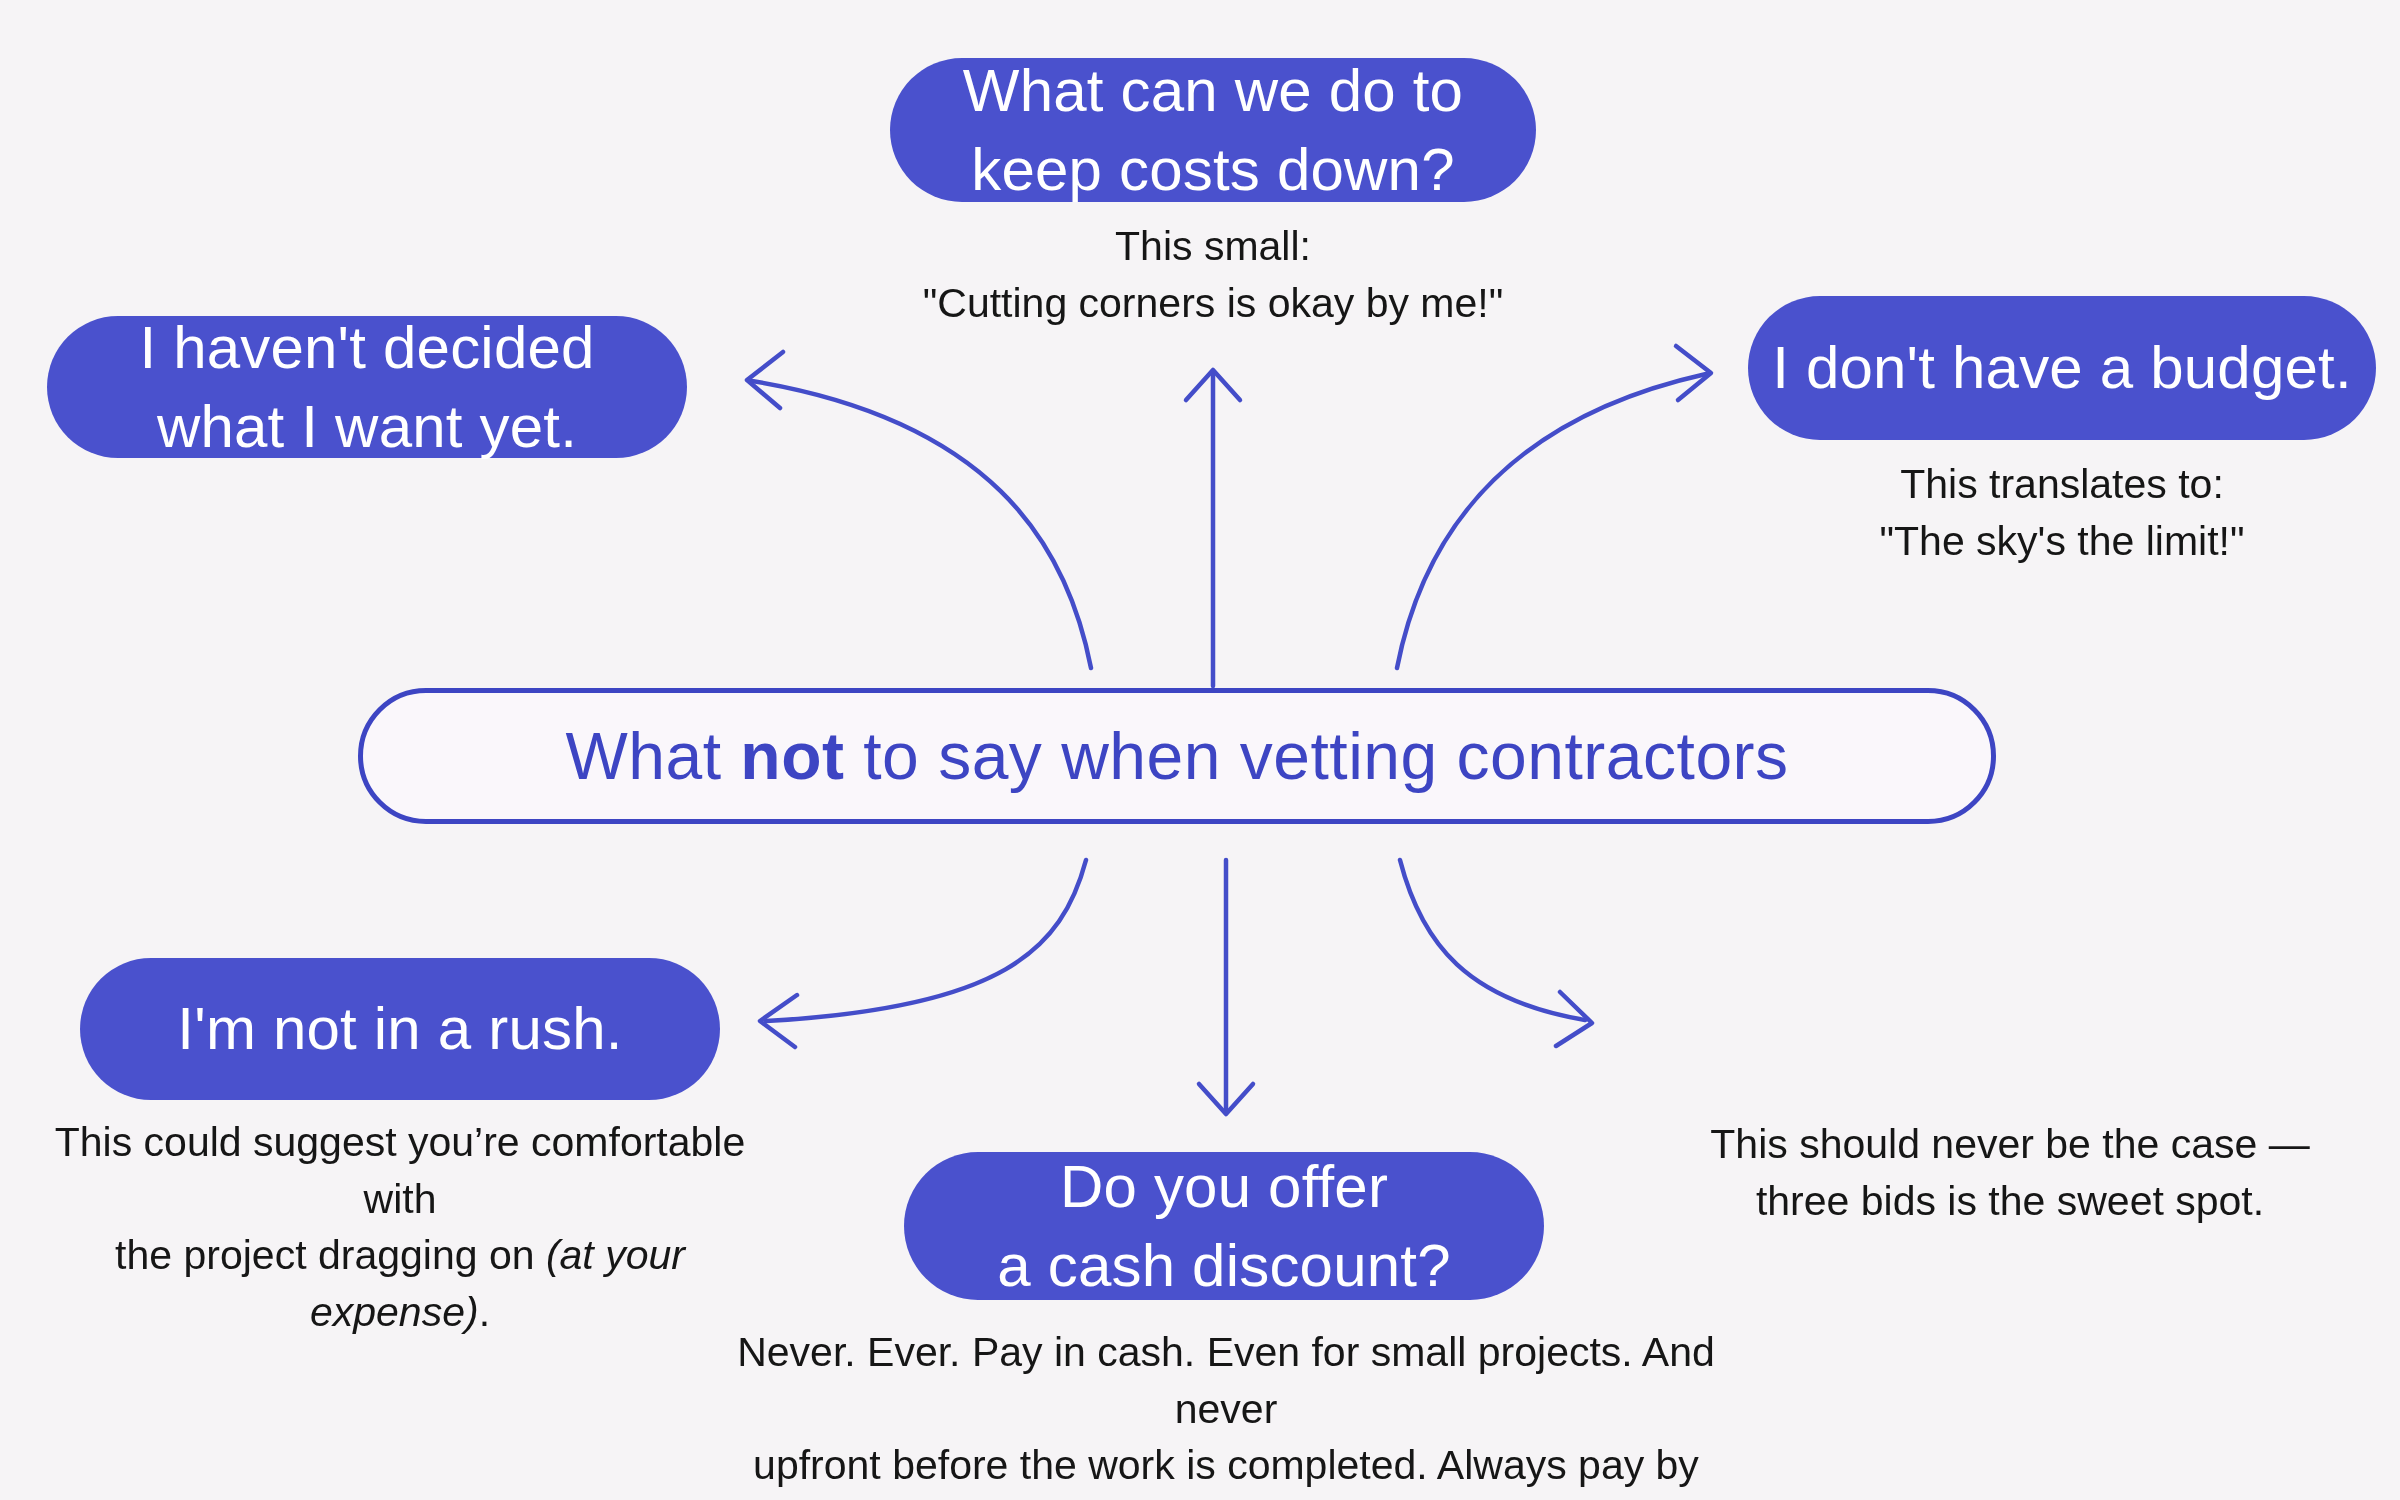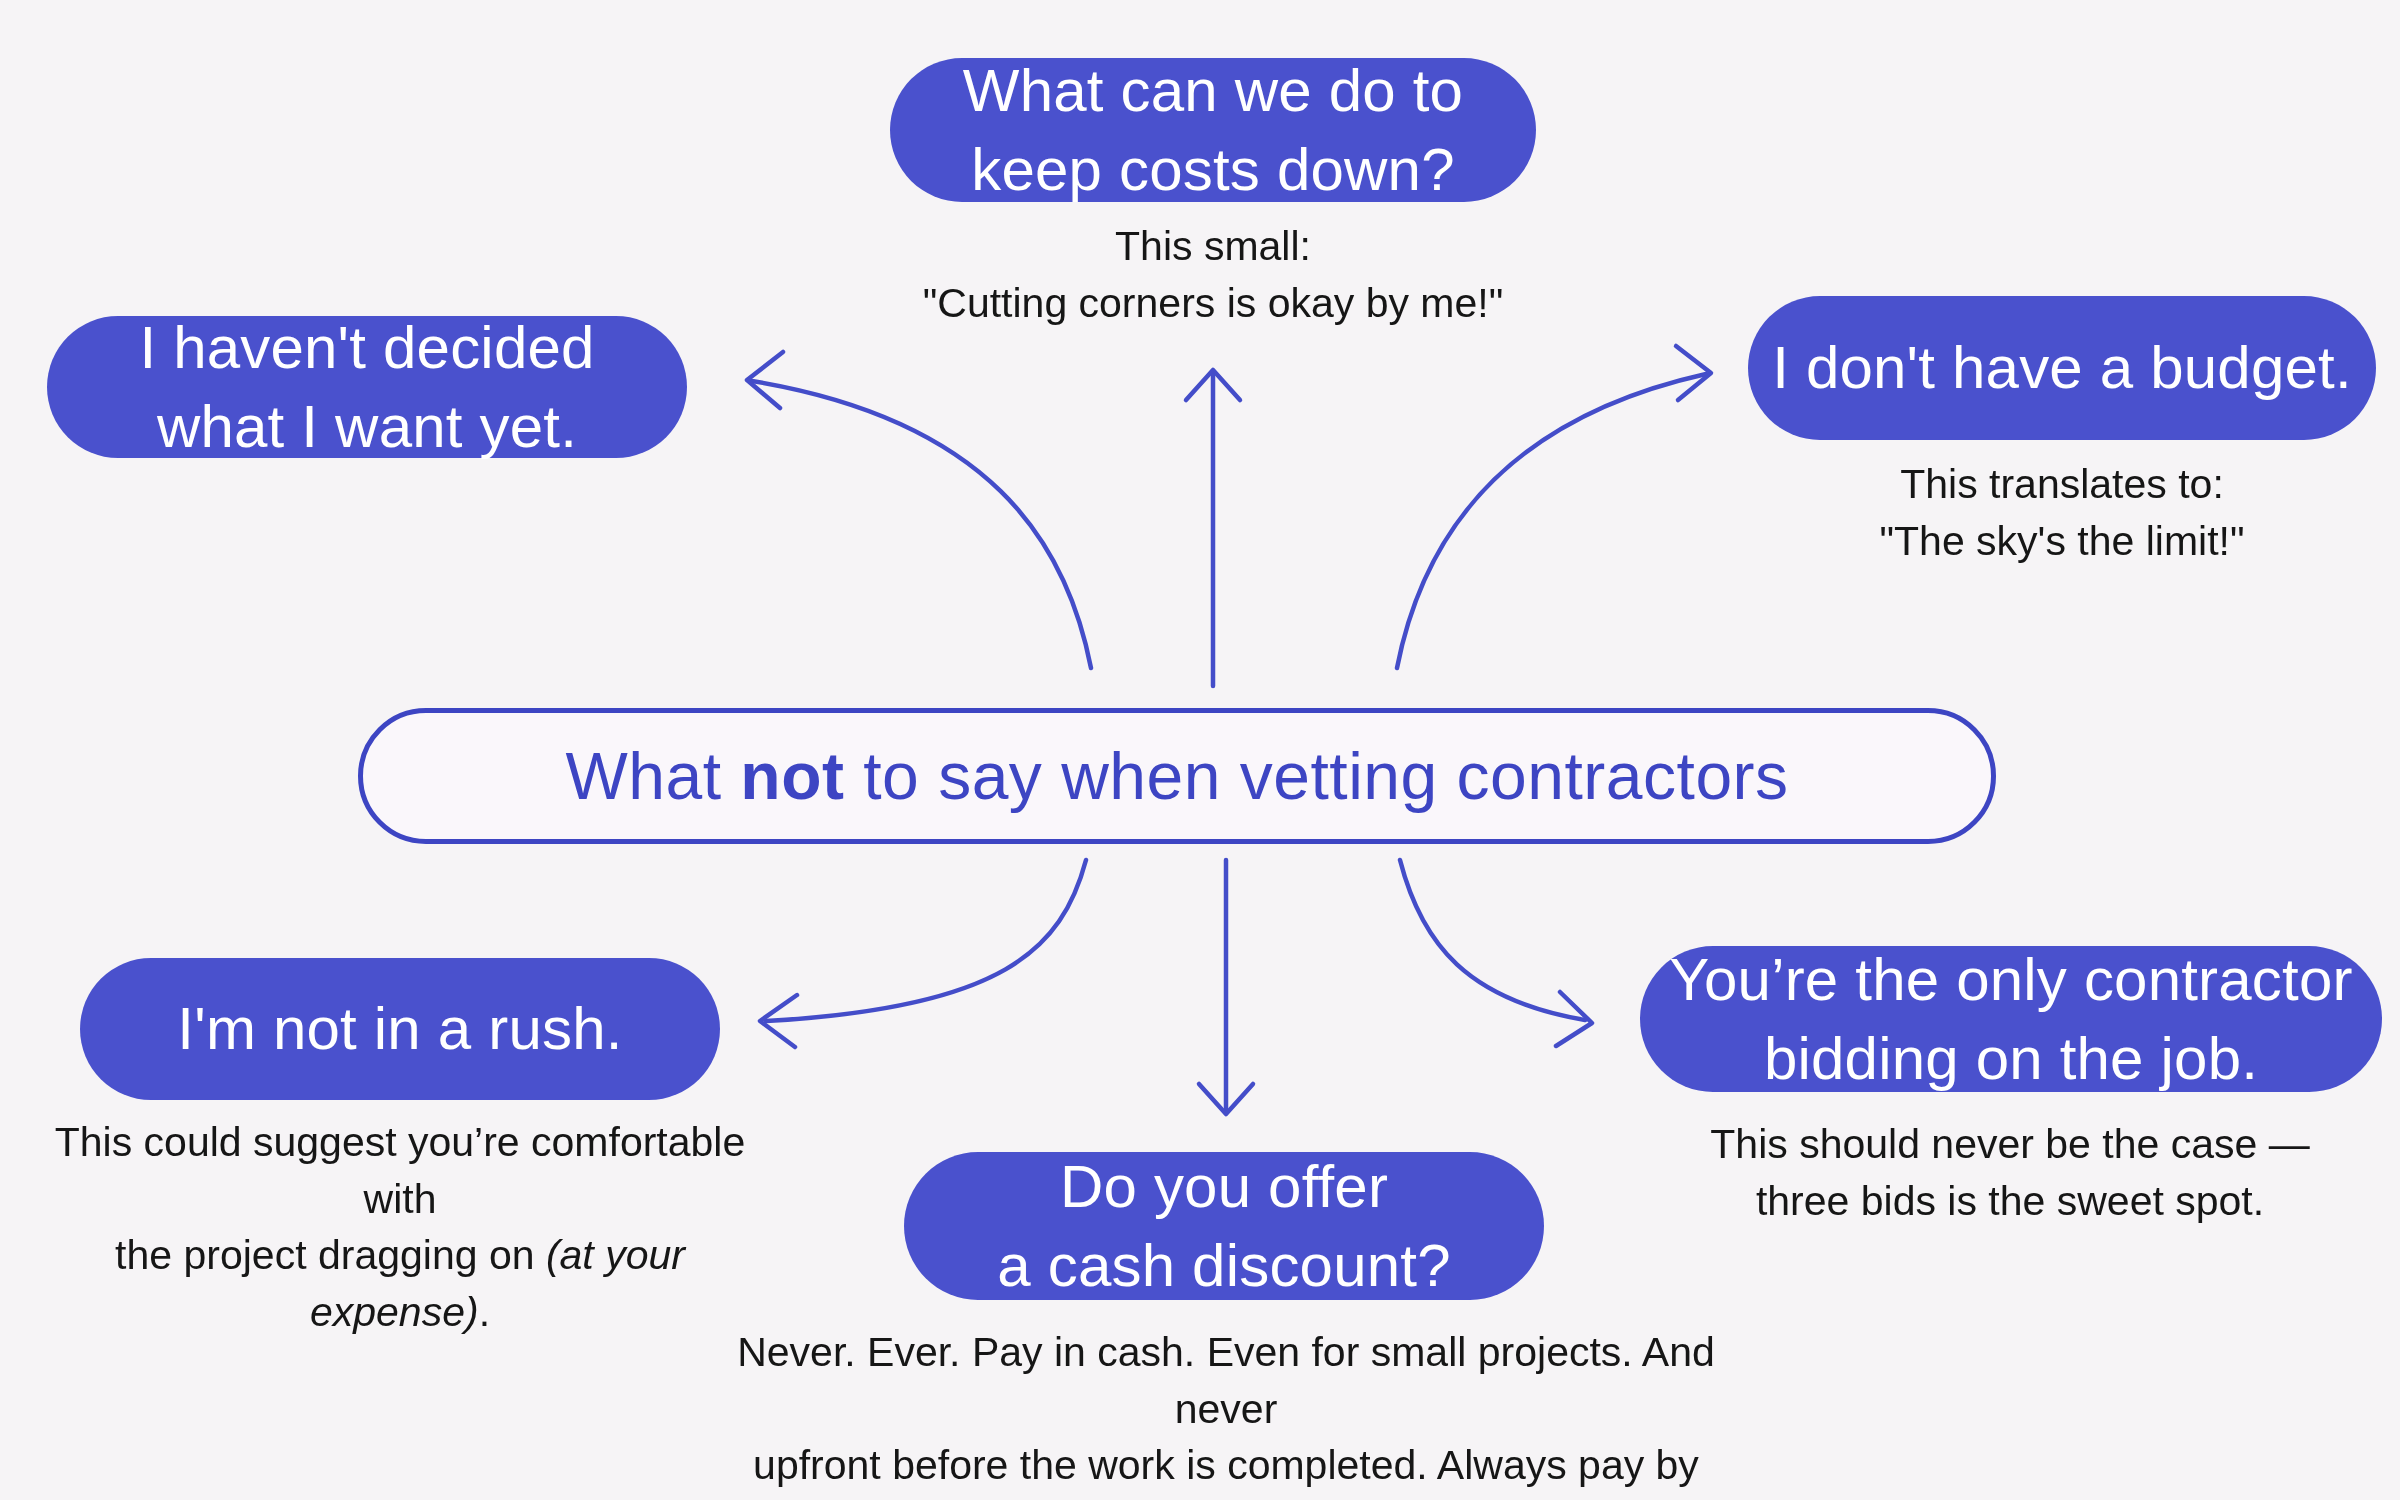--- a/index.html
+++ b/index.html
@@ -42,21 +42,21 @@
     text-align:center;
     white-space:pre-line;
   }
   .title-box{
     position:absolute;
     left:358px;top:688px;width:1638px;height:136px;
     box-sizing:border-box;
     background:var(--title_fill,#faf7fb);
     border:5px solid var(--outline_blue,#3d45c3);
     border-radius:80px;
-    display:flex;align-items:center;justify-content:center;margin-top:20px;
+    display:flex;align-items:center;justify-content:center;
   }
   .title-text{
     color:var(--outline_blue,#3d45c3);
     font-size:66px;
     letter-spacing:0.5px;
     text-align:center;
   }
   .title-text b{font-weight:700;}
 
   
@@ -142,20 +142,16 @@
 the project dragging on </span><i>(at your expense)</i><span>.</span></div>
 
   <div class="pill pill-bottom">
     <span>Do you offer
 a cash discount?</span>
   </div>
   <div class="caption cap-bottom">Never. Ever. Pay in cash. Even for small projects. And never
 upfront before the work is completed. Always pay by check,
 credit card, or with financing (for larger projects).</div>
 
-  <div class="pill pill-lower-right">
-    <span>You’re the only contractor
-bidding on the job.</span>
-  </div>
   <div class="caption cap-lower-right">This should never be the case —
 three bids is the sweet spot.</div>
 
 </div>
 
 </body></html>

